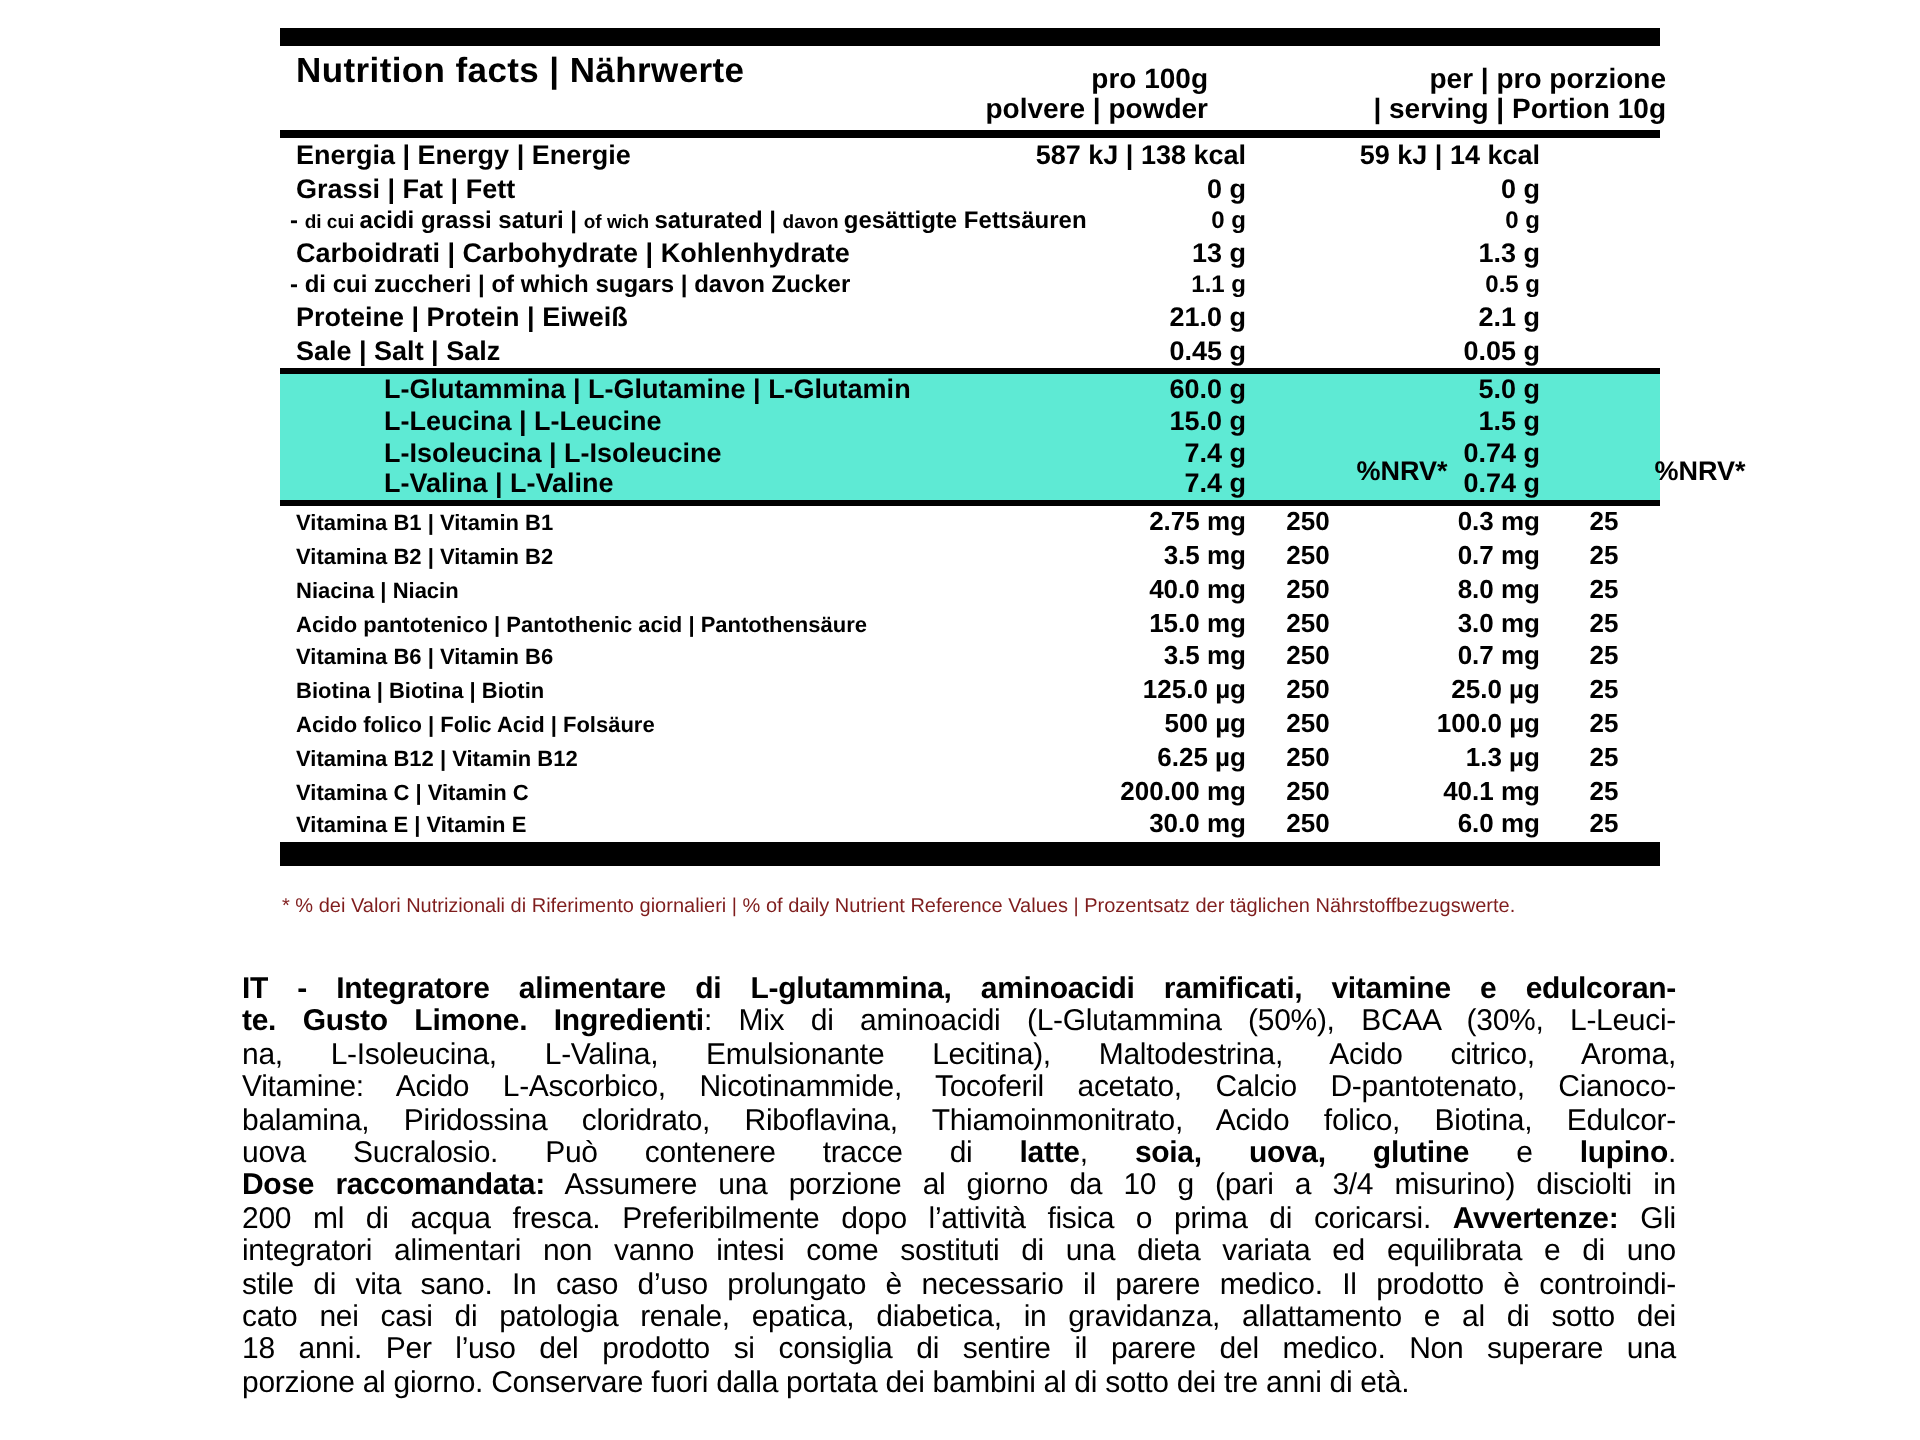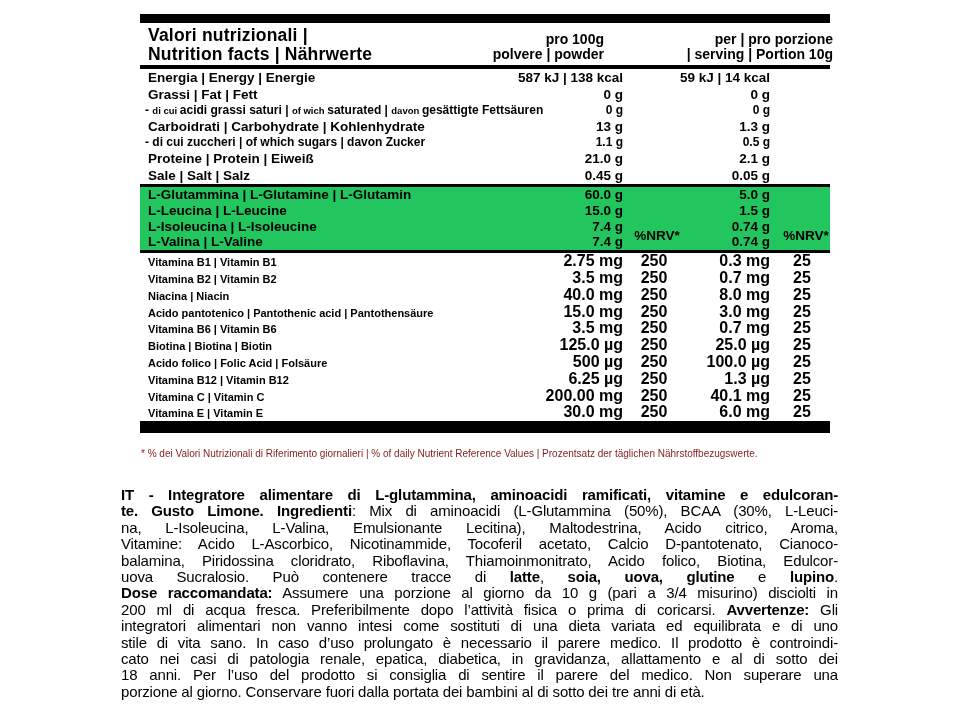--- a/index.html
+++ b/index.html
@@ -25,48 +25,47 @@
   .v100 { right:207px; text-align:right; }
   .n100 { left:483px; width:62px; text-align:center; }
   .vps  { right:60px; text-align:right; }
   .nps  { left:634px; width:56px; text-align:center; }
 
   .macro { height:17px; line-height:17px; font-size:13.5px; }
   .row.sub { height:15px; line-height:15px; font-size:12px; }
   .row.sub .lbl { padding-left:5px; }
   .row.sub .sm { font-size:9.5px; }
 
-  .gray { background:#22c55e; }
+  .gray { background:#5eead4;padding-left:44px; }
   .amino { height:15.8px; line-height:15.8px; font-size:13.5px; }
   .amino .marker { top:-6px; font-size:13.5px; }
   .amino .n100.marker { left:482px; width:70px; }
   .amino .nps.marker { left:628px; width:76px; }
 
   .vit { height:16.8px; line-height:16.8px; }
   .vit .lbl { font-size:11px; }
-  .vit .cell { font-size:16px; }
+  .vit .cell { font-size:13px; }
 
   .footnote { position:absolute; left:141px; top:446px; width:700px; font-size:10px; line-height:15.5px; color:#7f1d1d; }
 
   .desc { position:absolute; left:121px; top:487px; width:717px; font-size:15px; line-height:16.4px; letter-spacing:-0.15px; }
   .pline { text-align:justify; text-align-last:justify; white-space:normal; }
   .pline.plast { text-align-last:left; }
   .desc .b { font-weight:bold; }
 </style>
 </head>
 <body>
 
 <div class="sheet">
 
   <div class="ntable">
     <div class="bar top"></div>
 
     <div class="thead">
       <div class="title">
-        <div>Valori nutrizionali |</div>
         <div>Nutrition facts | Nährwerte</div>
       </div>
       <div class="coltitle c100">
         <div>pro 100g</div>
         <div>polvere | powder</div>
       </div>
       <div class="coltitle cpor">
         <div>per | pro porzione</div>
         <div>| serving | Portion 10g</div>
       </div>

